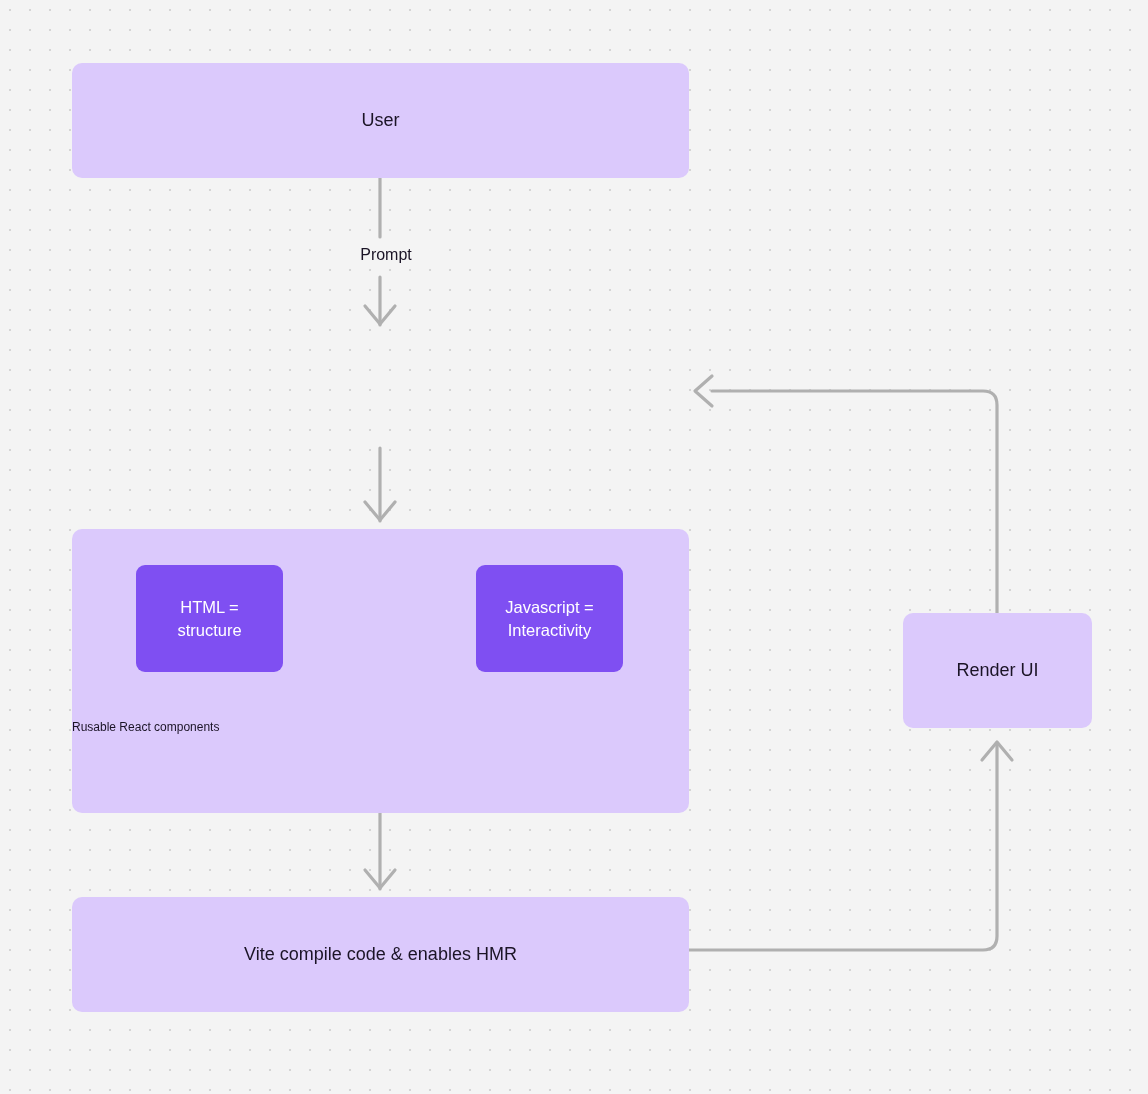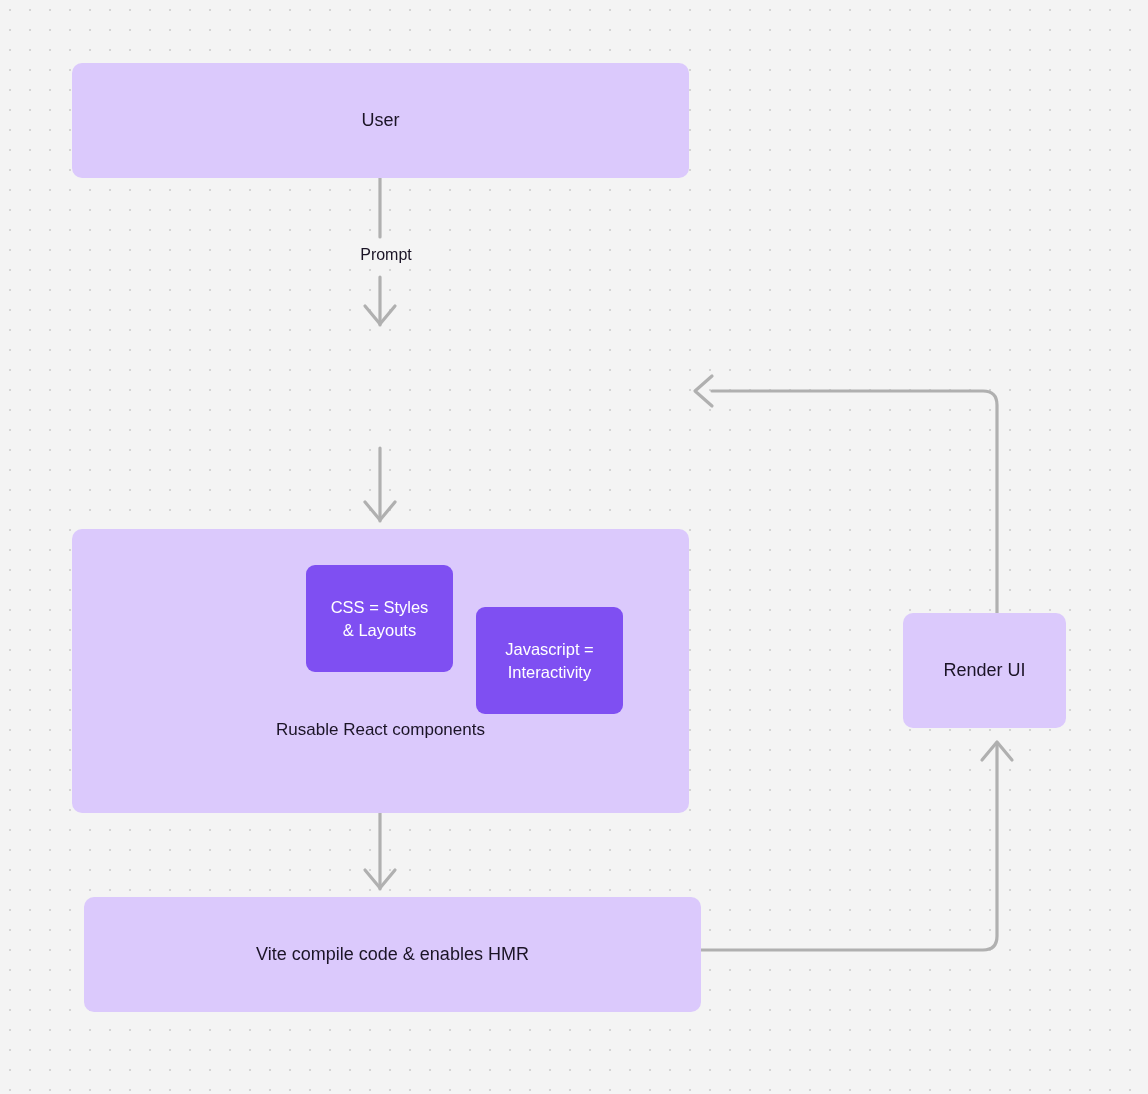--- a/index.html
+++ b/index.html
@@ -19,22 +19,22 @@
     color:#1b1426;font-size:18px;line-height:1.35;text-align:center;
   }
   .node.sub{
     background:#7f4ff2;color:#ffffff;border-radius:9px;font-size:16.5px;
   }
   .group{
     position:absolute;box-sizing:border-box;
     background:#dbc9fc;border-radius:10px;
   }
   .group-label{
-    position:absolute;left:0;right:0;text-align:center;
-    color:#1b1426;font-size:17px;
+    position:absolute;left:0;right:0;
+    color:#1b1426;font-size:12px;
   }
   .edge-label{
     position:absolute;color:#1b1426;font-size:16px;text-align:center;
     background:#f4f4f4;padding:0 6px;white-space:nowrap;
   }
   svg.edges{position:absolute;left:0;top:0;width:1148px;height:1094px;overflow:visible;}
   svg.edges path,svg.edges line,svg.edges polyline{
     fill:none;stroke:#b0b0b0;stroke-width:3.2;
     stroke-linecap:round;stroke-linejoin:round;
   }
@@ -75,35 +75,35 @@
 
   <div class="edge-label" style="left:340px;top:246px;width:80px;">Prompt</div>
 
   <div class="node" style="left:72px;top:63px;width:617px;height:115px;">
     <span>User</span>
   </div>
 
 
   <div class="group" style="left:72px;top:529px;width:617px;height:284px;">
 
-
-    <div class="node sub" style="left:234px;top:36px;width:147px;height:107px;flex-direction:column;">
-      <span>CSS = Styles</span>
-      <span>&amp; Layouts</span>
+    <div class="node sub" style="left:64px;top:36px;width:147px;height:107px;flex-direction:column;">
+      <span>HTML =</span>
+      <span>structure</span>
     </div>
 
-    <div class="node sub" style="left:404px;top:36px;width:147px;height:107px;flex-direction:column;margin-top:42px;">
+
+    <div class="node sub" style="left:404px;top:36px;width:147px;height:107px;flex-direction:column;">
       <span>Javascript =</span>
       <span>Interactivity</span>
     </div>
 
     <div class="group-label" style="top:191px;">Rusable React components</div>
   </div>
 
-  <div class="node" style="left:72px;top:897px;width:617px;height:115px;margin-left:12px;">
+  <div class="node" style="left:72px;top:897px;width:617px;height:115px;">
     <span>Vite compile code &amp; enables HMR</span>
   </div>
 
-  <div class="node" style="left:903px;top:613px;width:163px;height:115px;">
+  <div class="node" style="left:903px;top:613px;width:189px;height:115px;">
     <span>Render UI</span>
   </div>
 
 </div>
 
 </body></html>

